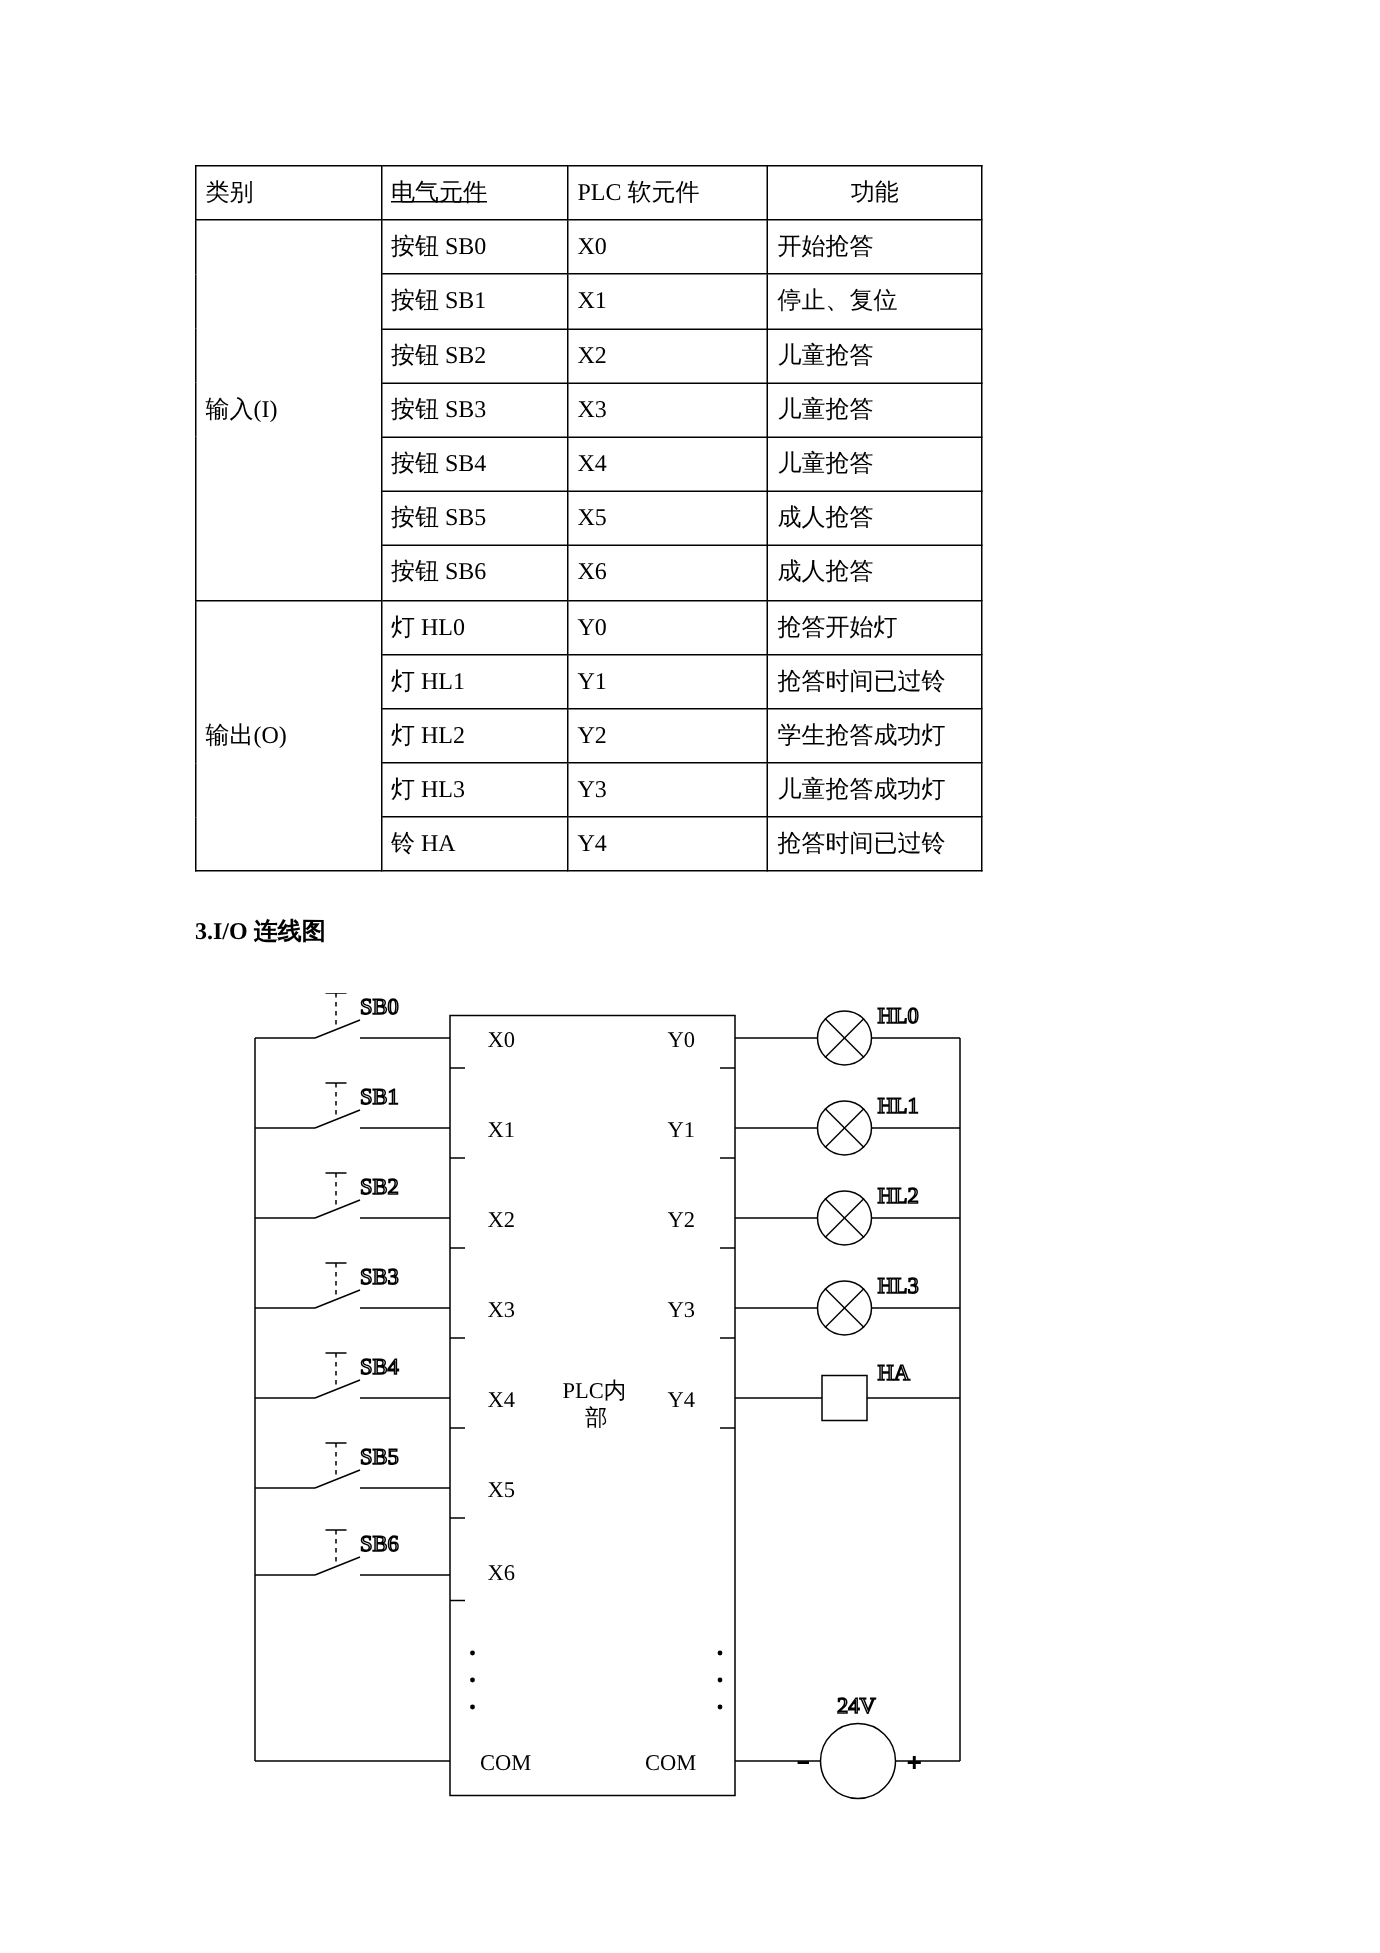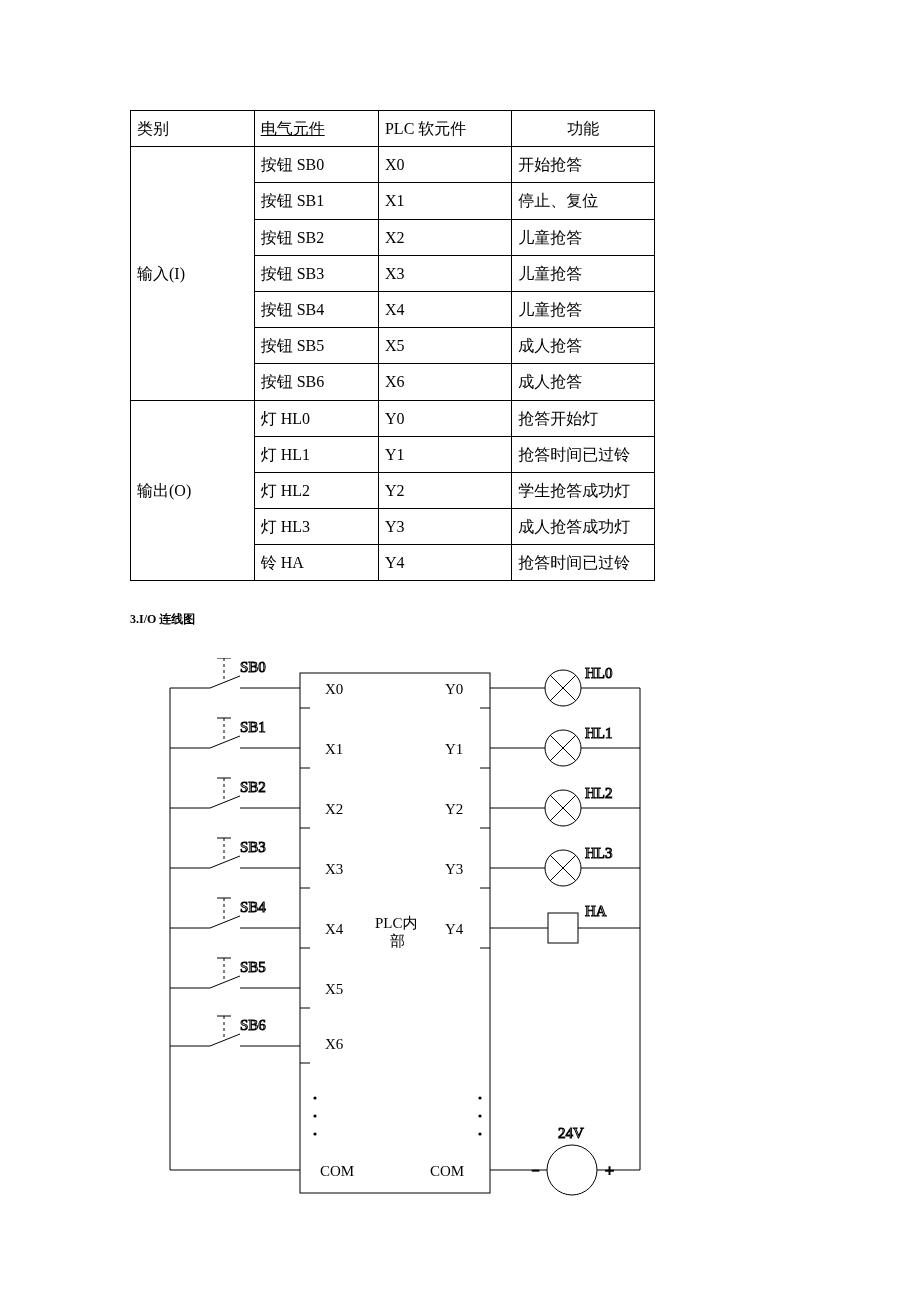--- a/index.html
+++ b/index.html
@@ -28,21 +28,21 @@
     line-height: 1.7;
     vertical-align: middle;
   }
   table.io-table td.col1 { width: 120px; margin-left: 41px; }
   table.io-table td.col2 { width: 120px; text-decoration: underline; }
   table.io-table td.col3 { width: 130px; border-radius: 18px; }
   table.io-table td.col4 { width: 140px; text-align: center; }
   .section-title {
     font-family: "SimSun", "宋体", serif;
     font-weight: bold;
-    font-size: 12px;
+    font-size: 16px;
     margin: 10px 0 30px 0;
   }
   .wiring-wrap {
     position: relative;
     width: 620px;
     height: 555px;
     margin: 0 0 30px 30px;
   }
   .wiring-wrap svg {
     display: block;
@@ -127,21 +127,21 @@
       <td>抢答时间已过铃</td>
     </tr>
     <tr>
       <td>灯 HL2</td>
       <td>Y2</td>
       <td>学生抢答成功灯</td>
     </tr>
     <tr>
       <td>灯 HL3</td>
       <td>Y3</td>
-      <td>成人抢答成功灯</td>
+      <td>儿童抢答成功灯</td>
     </tr>
     <tr>
       <td>铃 HA</td>
       <td>Y4</td>
       <td>抢答时间已过铃</td>
     </tr>
   </tbody>
     </table>
 
   <div class="section-title">3.I/O 连线图</div>

